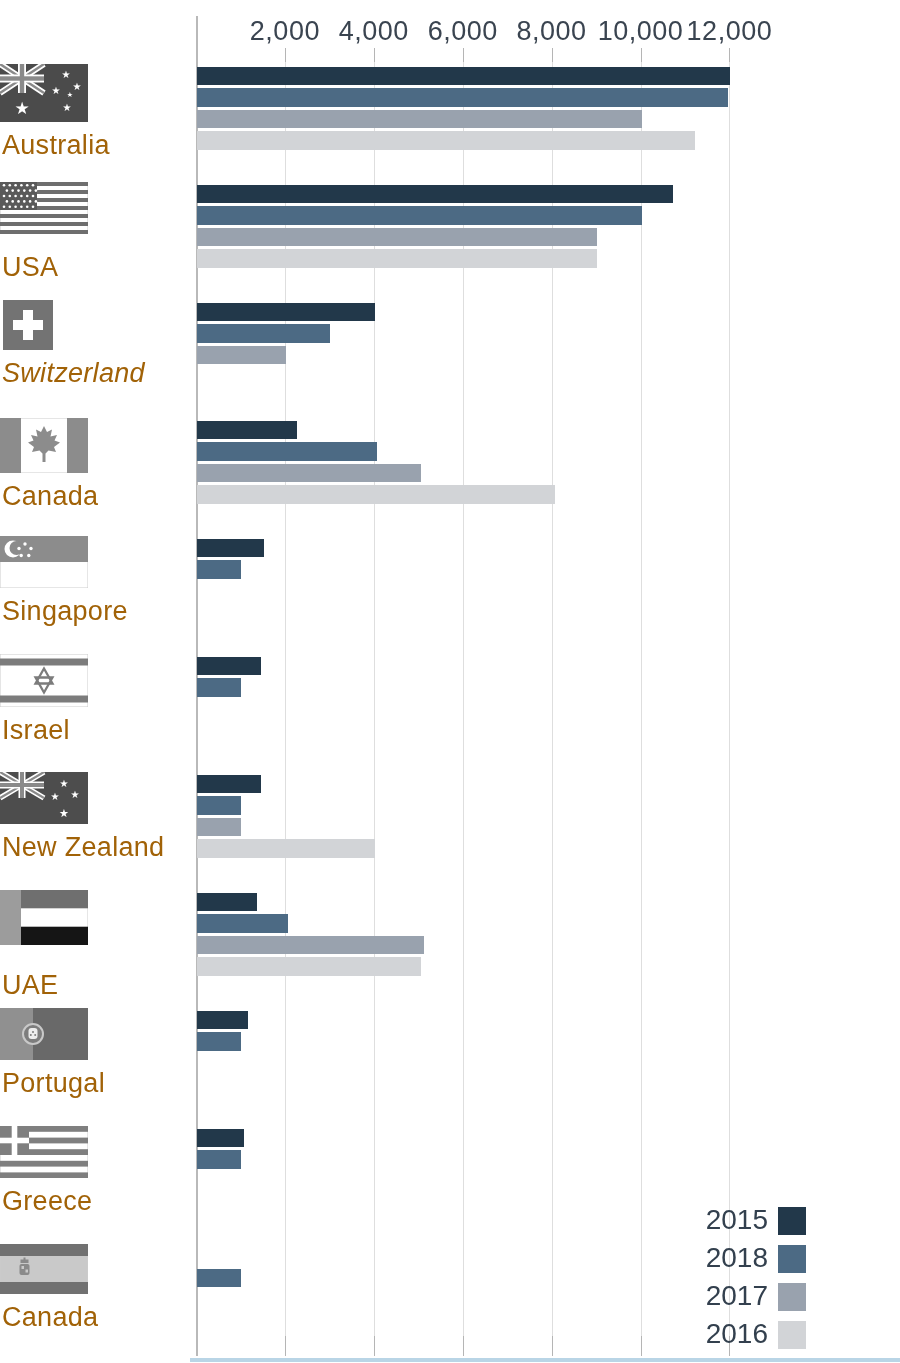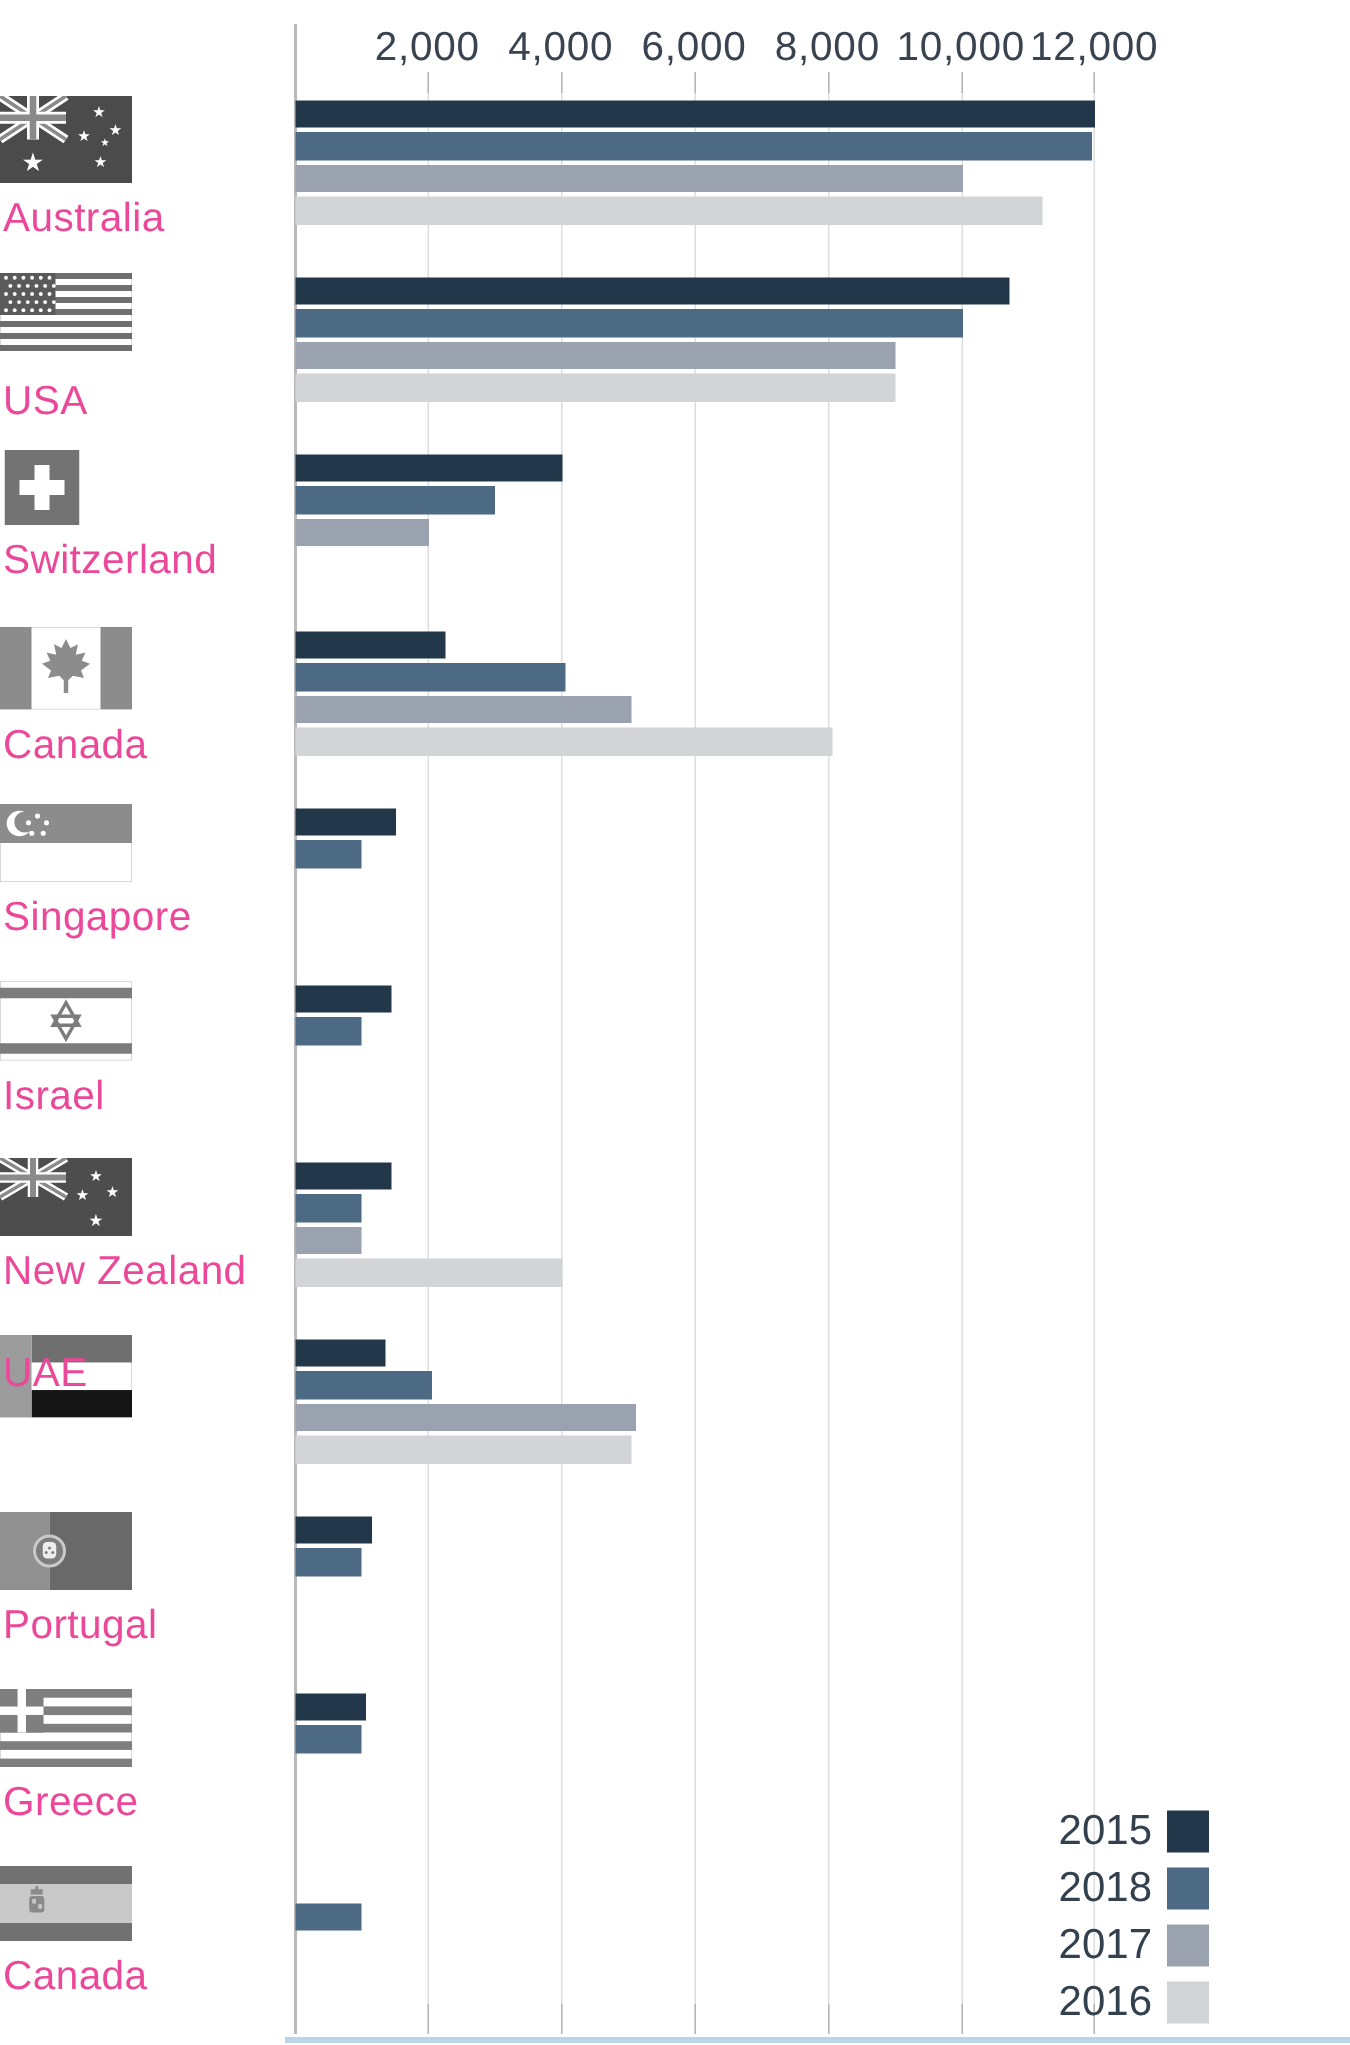--- a/index.html
+++ b/index.html
@@ -6,21 +6,21 @@
   body{width:900px;height:1363px;position:relative;overflow:hidden;
        font-family:"Liberation Sans","DejaVu Sans",sans-serif;color:#3a4450;}
   #chart{position:absolute;left:0;top:0;width:900px;height:1363px;}
   .gridline{position:absolute;width:1px;background:#dedede;}
   .tickmark{position:absolute;width:1px;background:#b5b5b5;}
   .yaxis{position:absolute;width:2px;background:#b9b9b9;}
   .ticklabel{position:absolute;width:110px;text-align:center;font-size:27px;
              letter-spacing:.5px;color:#3a4450;font-weight:400;}
   .bar{position:absolute;height:18.5px;}
   .flag{position:absolute;left:0;}
-  .country-label{position:absolute;left:2px;font-size:27px;letter-spacing:.3px;color:#ec4899;}
+  .country-label{position:absolute;left:2px;font-size:27px;letter-spacing:.3px;color:#a16207;}
   #legend{position:absolute;left:690px;top:1206px;width:130px;background:#fff;}
   .legend-row{position:absolute;left:0;width:130px;height:28px;}
   .legend-label{position:absolute;left:0;top:0;width:78px;text-align:right;
                 font-size:28px;color:#33404e;line-height:28px;}
   .legend-swatch{position:absolute;left:88px;top:1px;width:28px;height:28px;}
   #bottom-line{position:absolute;left:190px;top:1358px;width:710px;height:4px;background:#b9d5e6;}
 </style>
 </head>
 <body>
 
@@ -119,21 +119,21 @@
     <div class="country-label" style="top: 224px; margin-top: 28px;">USA</div>
     <div class="bar" style="left: 197px; top: 184.55px; width: 475.615px; background: rgb(34, 56, 74);"></div>
     <div class="bar" style="left: 197px; top: 206.05px; width: 444.5px; background: rgb(76, 106, 132);"></div>
     <div class="bar" style="left: 197px; top: 227.55px; width: 400.05px; background: rgb(153, 162, 174);"></div>
     <div class="bar" style="left: 197px; top: 249.05px; width: 400.05px; background: rgb(210, 212, 215);"></div>
     <div class="flag" style="top: 299.6px; left: 3px;"><svg viewBox="0 0 50 50" width="50" height="50">
     <rect width="50" height="50" fill="#737373"></rect>
     <rect x="20" y="10" width="10" height="30" fill="#ffffff"></rect>
     <rect x="10" y="20" width="30" height="10" fill="#ffffff"></rect>
   </svg></div>
-    <div class="country-label" style="top: 357.6px;">Switzerland</div>
+    <div class="country-label" style="top: 357.6px; font-style: italic;">Switzerland</div>
     <div class="bar" style="left: 197px; top: 302.6px; width: 177.8px; background: rgb(34, 56, 74);"></div>
     <div class="bar" style="left: 197px; top: 324.1px; width: 133.35px; background: rgb(76, 106, 132);"></div>
     <div class="bar" style="left: 197px; top: 345.6px; width: 88.9px; background: rgb(153, 162, 174);"></div>
     <div class="flag" style="top: 417.65px; left: 0px;"><svg viewBox="0 0 88 55" width="88" height="55">
     <rect width="88" height="55" fill="#ffffff" stroke="#cccccc" stroke-width="1"></rect>
     <rect width="21" height="55" fill="#8c8c8c"></rect>
     <rect x="67" width="21" height="55" fill="#8c8c8c"></rect>
     <polygon fill="#8c8c8c" points="44,8 47,14 52,11.5 50.5,18.5 57,17 54.5,22.5 60,24.5 54,29 56,34 48.5,32.5 45.5,35.5 45.5,44 42.5,44 42.5,35.5 39.5,32.5 32,34 34,29 28,24.5 33.5,22.5 31,17 37.5,18.5 36,11.5 41,14"></polygon>
   </svg></div>
     <div class="country-label" style="top: 480.65px;">Canada</div>
@@ -183,21 +183,21 @@
     <div class="bar" style="left: 197px; top: 774.8px; width: 64.4525px; background: rgb(34, 56, 74);"></div>
     <div class="bar" style="left: 197px; top: 796.3px; width: 44.45px; background: rgb(76, 106, 132);"></div>
     <div class="bar" style="left: 197px; top: 817.8px; width: 44.45px; background: rgb(153, 162, 174);"></div>
     <div class="bar" style="left: 197px; top: 839.3px; width: 177.8px; background: rgb(210, 212, 215);"></div>
     <div class="flag" style="top: 889.85px; left: 0px;"><svg viewBox="0 0 88 55" width="88" height="55">
     <rect width="88" height="55" fill="#ffffff" stroke="#cccccc" stroke-width="1"></rect>
     <rect x="21" width="67" height="18.3" fill="#6f6f6f"></rect>
     <rect x="21" y="36.7" width="67" height="18.3" fill="#151515"></rect>
     <rect width="21" height="55" fill="#9c9c9c"></rect>
   </svg></div>
-    <div class="country-label" style="top: 900px; text-align: right;">UAE</div>
+    <div class="country-label" style="top: 970px; text-align: right;">UAE</div>
     <div class="bar" style="left: 197px; top: 892.85px; width: 60.0075px; background: rgb(34, 56, 74);"></div>
     <div class="bar" style="left: 197px; top: 914.35px; width: 91.1225px; background: rgb(76, 106, 132);"></div>
     <div class="bar" style="left: 197px; top: 935.85px; width: 226.695px; background: rgb(153, 162, 174);"></div>
     <div class="bar" style="left: 197px; top: 957.35px; width: 224.473px; background: rgb(210, 212, 215);"></div>
     <div class="flag" style="top: 1007.9px; left: 0px;"><svg viewBox="0 0 88 52" width="88" height="52">
     <rect width="33" height="52" fill="#909090"></rect>
     <rect x="33" width="55" height="52" fill="#696969"></rect>
     <circle cx="33" cy="26" r="10" fill="#7d7d7d" stroke="#c9c9c9" stroke-width="2"></circle>
     <rect x="28.5" y="20" width="9" height="11" rx="3" fill="#ededed"></rect>
     <circle cx="33" cy="24" r="1" fill="#7d7d7d"></circle>

